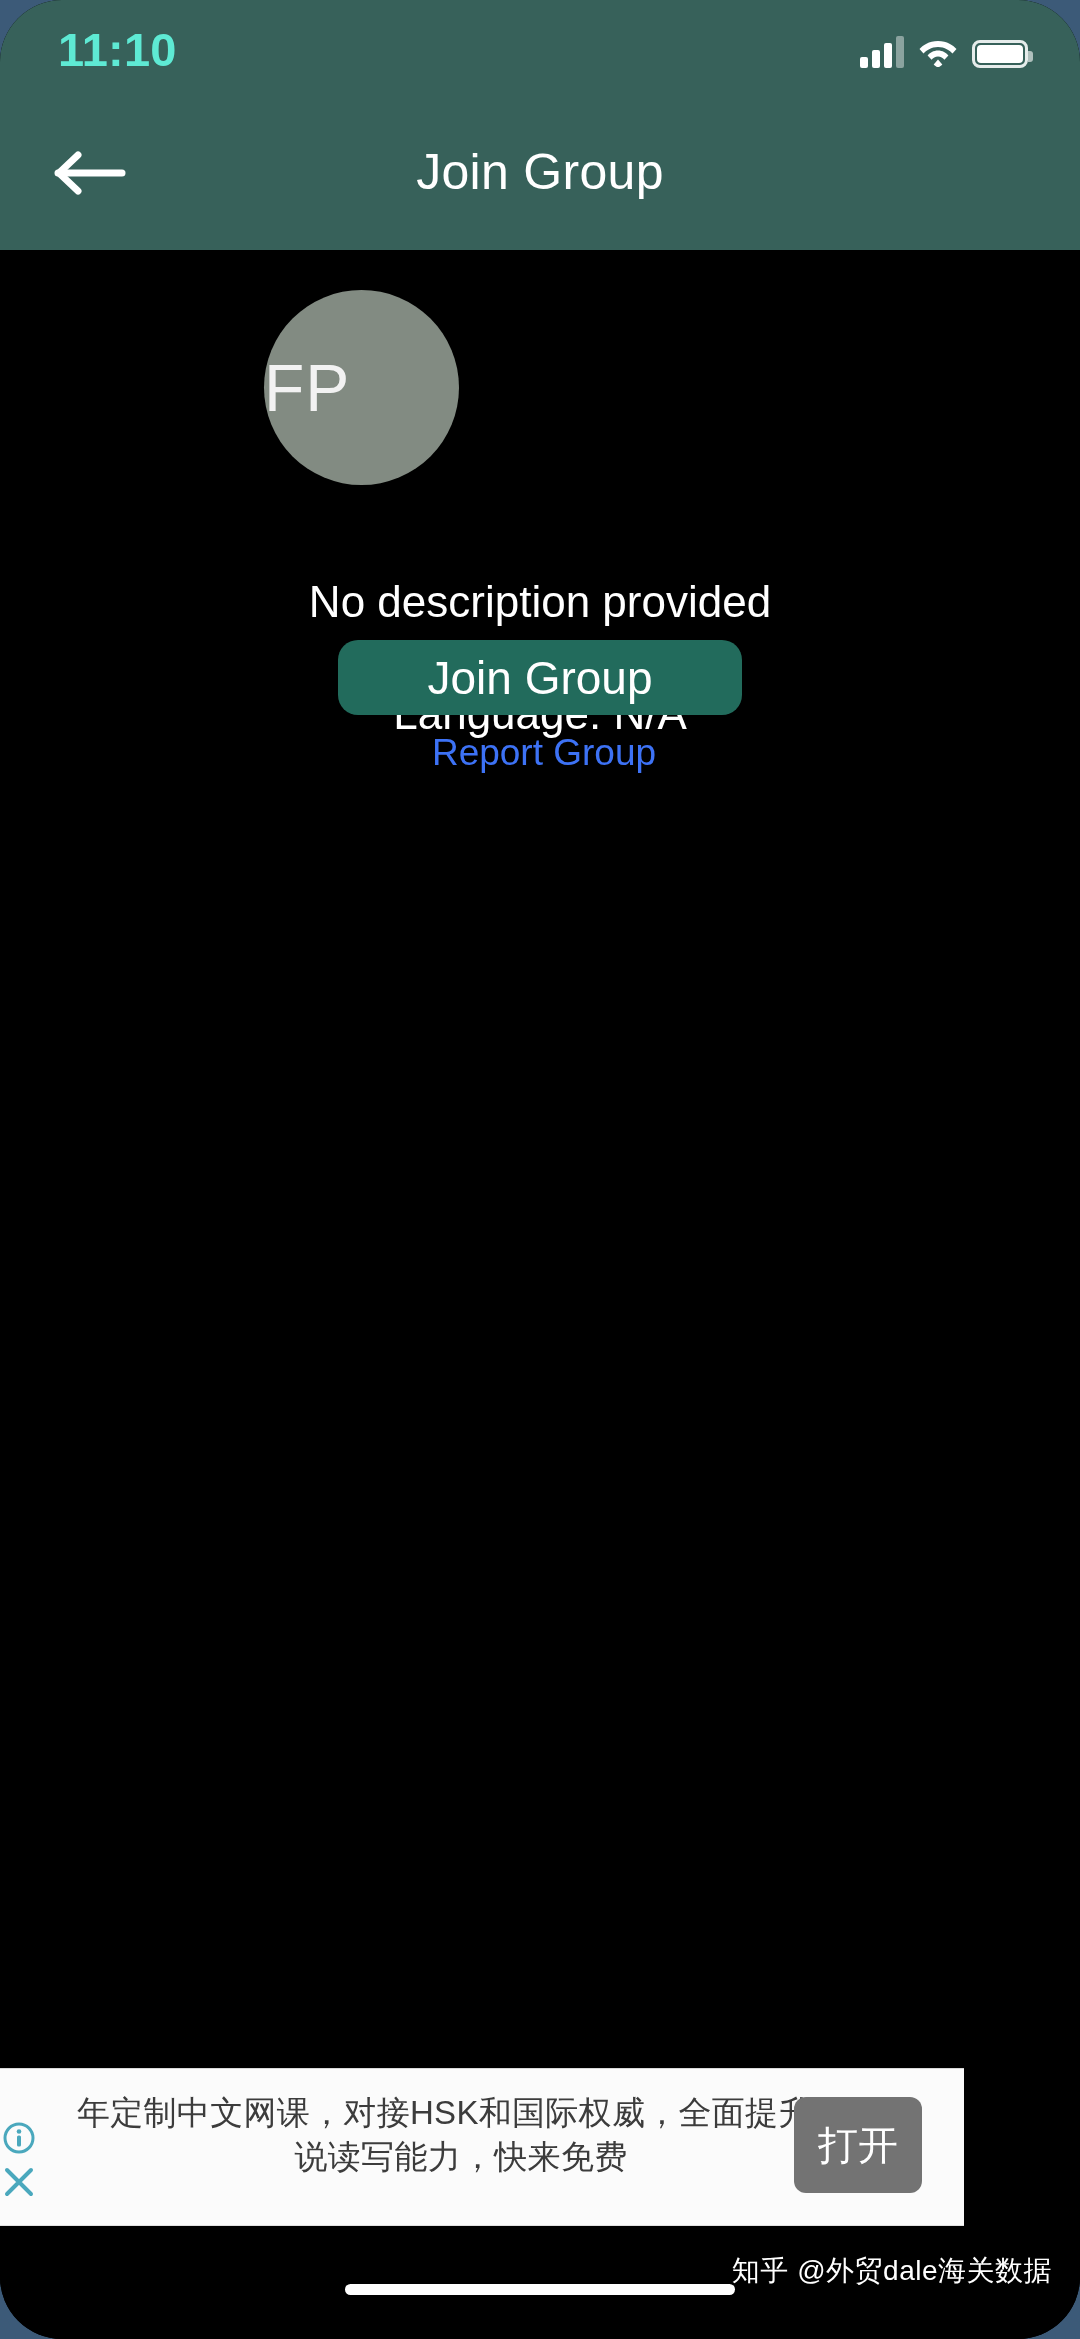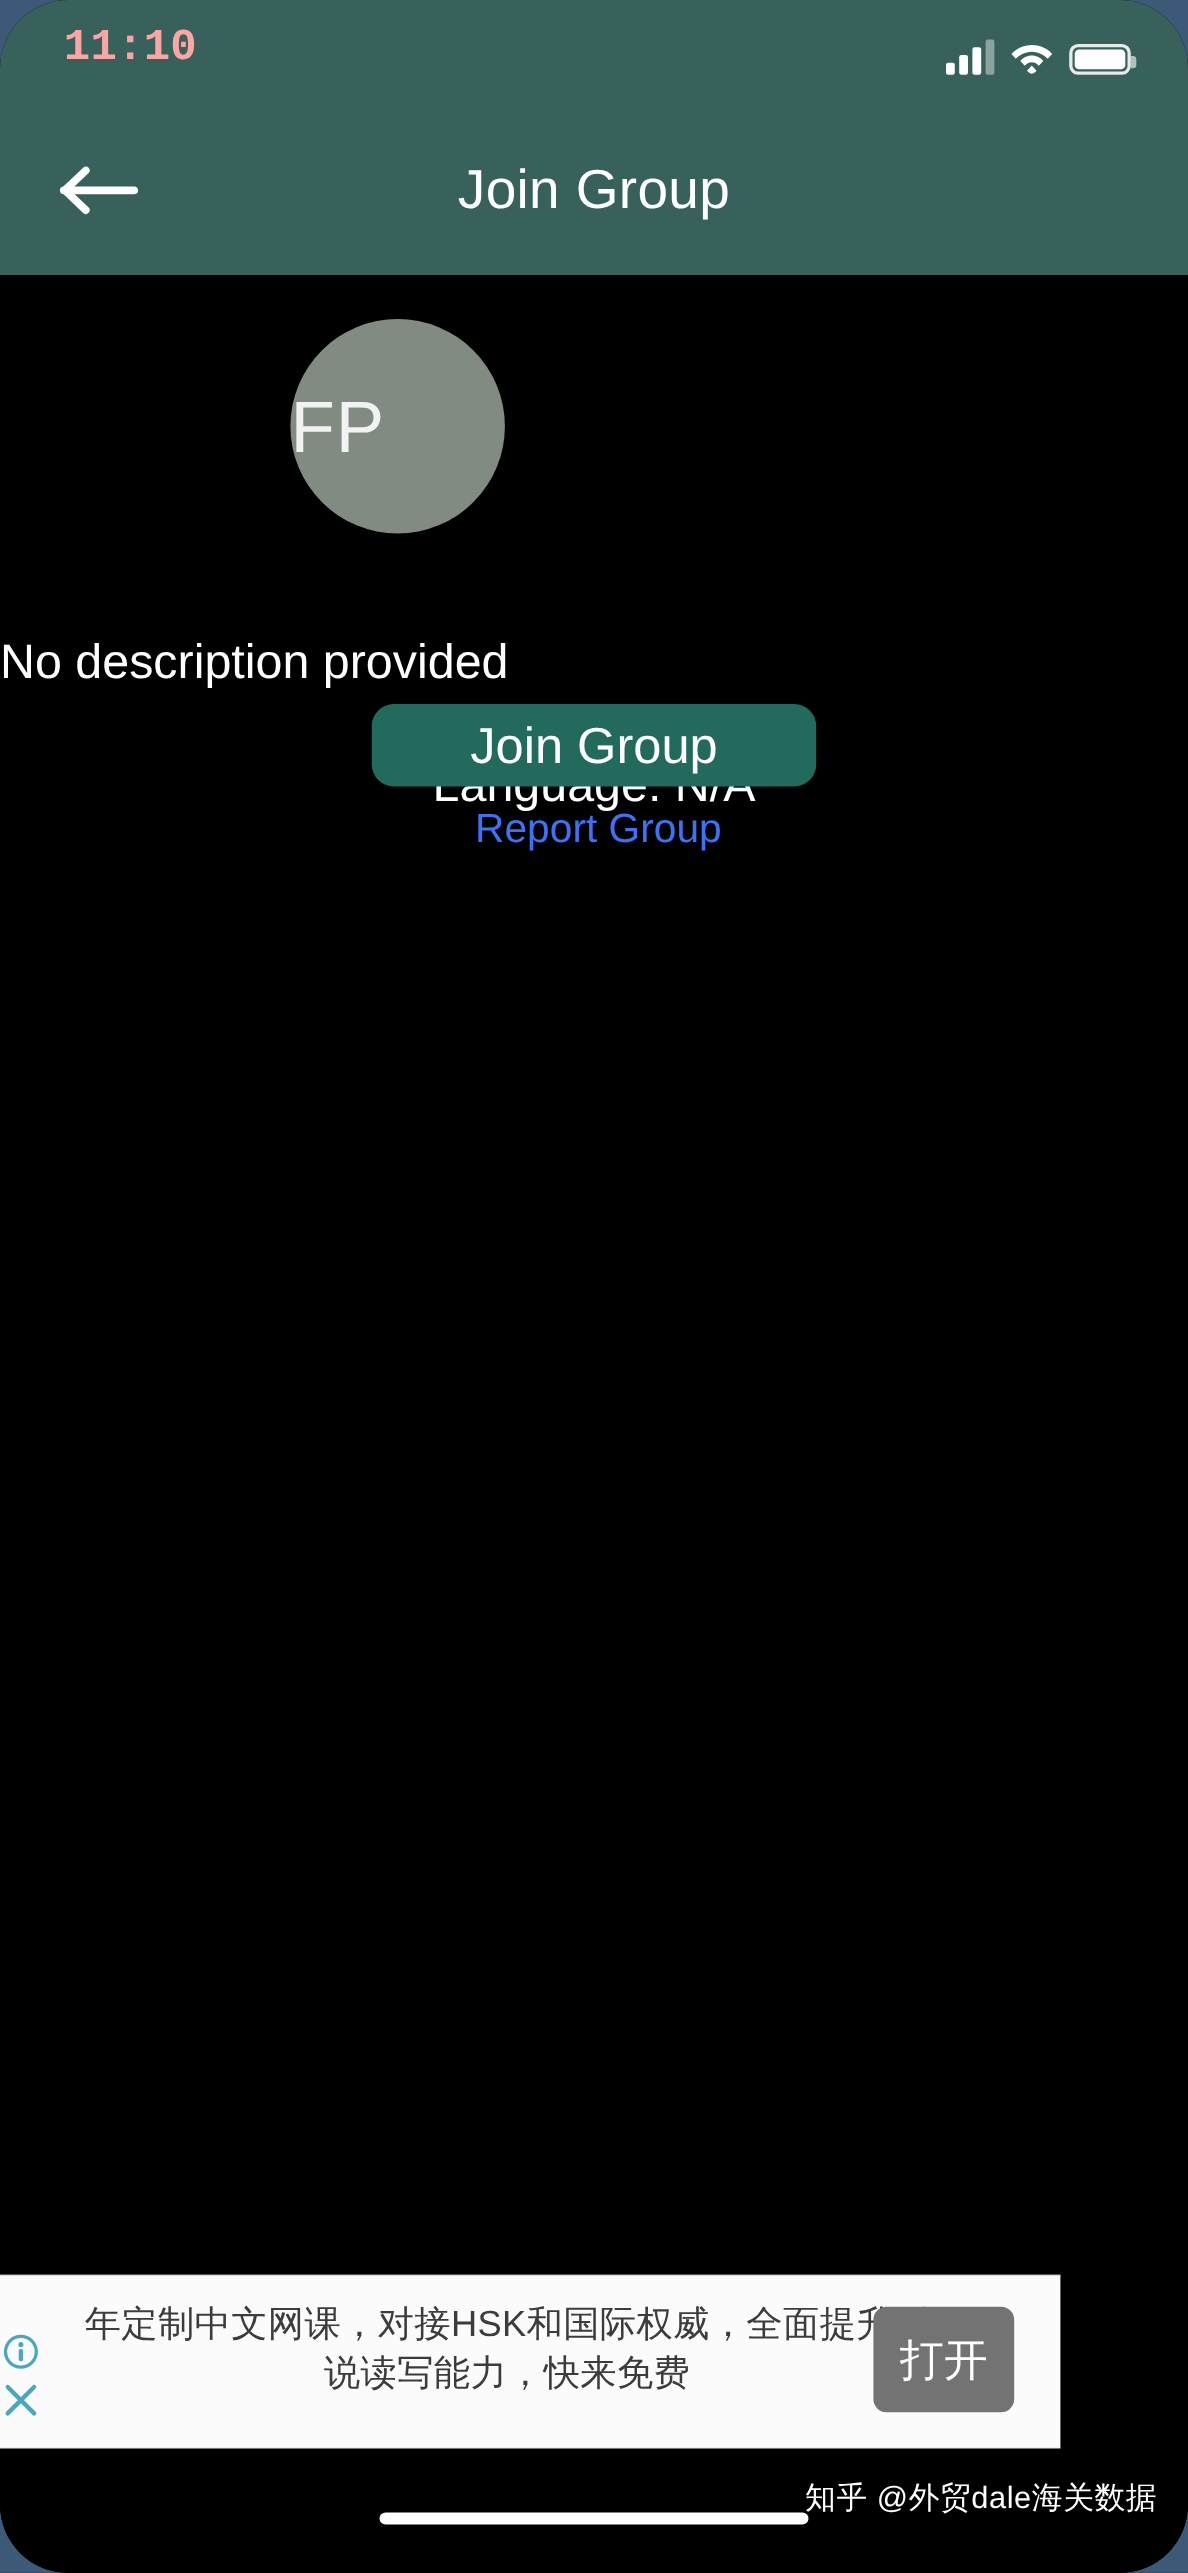--- a/index.html
+++ b/index.html
@@ -43,25 +43,24 @@
     position: absolute;
     top: 0; left: 0;
     width: 1080px;
     height: 95px;
   }
 
   #status-time {
     position: absolute;
     left: 58px;
     top: 22px;
-    color: #fca5a5;
-    font-size: 40px;
+    color: #5eead4;
+    font-size: 47px;
     font-weight: 600;
     letter-spacing: 0.2px;
-    font-family: Liberation Mono, monospace;
   }
 
   #status-icons {
     position: absolute;
     right: 52px;
     top: 26px;
     display: flex;
     align-items: flex-end;
     gap: 14px;
     height: 42px;
@@ -178,21 +177,21 @@
     text-align: center;
     color: #ffffff;
     font-size: 50px;
     font-weight: 700;
     letter-spacing: 0.2px;
   }
   #group-description {
     position: absolute;
     left: 0; top: 327px;
     width: 1080px;
-    text-align: left;
+    text-align: center;
     color: #ffffff;
     font-size: 44px;
     font-weight: 400;
   }
   #group-location {
     position: absolute;
     left: 0; top: 383px;
     width: 1080px;
     text-align: center;
     color: #ffffff;

